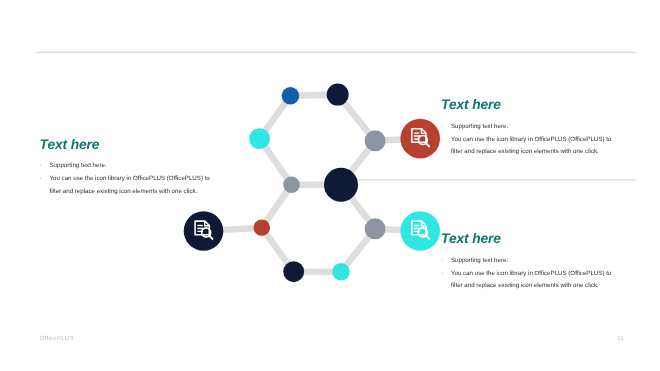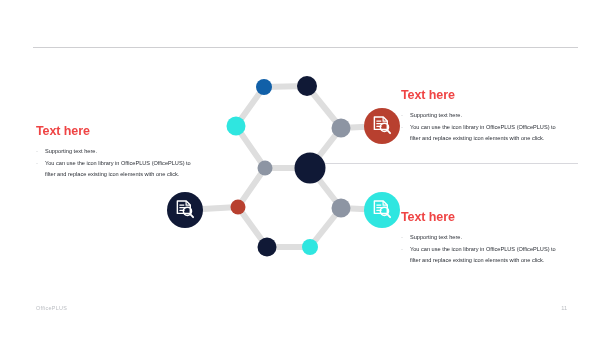--- a/index.html
+++ b/index.html
@@ -27,24 +27,25 @@
     position:absolute;
     left:322px; top:163px;
     width:256px; height:1px;
     background:#d8d8dd;
   }
   
   .block { position:absolute; }
   .block .heading {
     font-size:12.5px;
     font-weight:bold;
-    color:#ef4444;
+    color:#0f766e;
     letter-spacing:-0.1px;
     margin:0 0 7px 0;
     line-height:1.1;
+    font-style:italic;
   }
   .block ul {
     list-style:none;
     margin:0; padding:0;
   }
   .block li {
     position:relative;
     font-size:5.6px;
     line-height:11px;
     color:#2b2f36;

